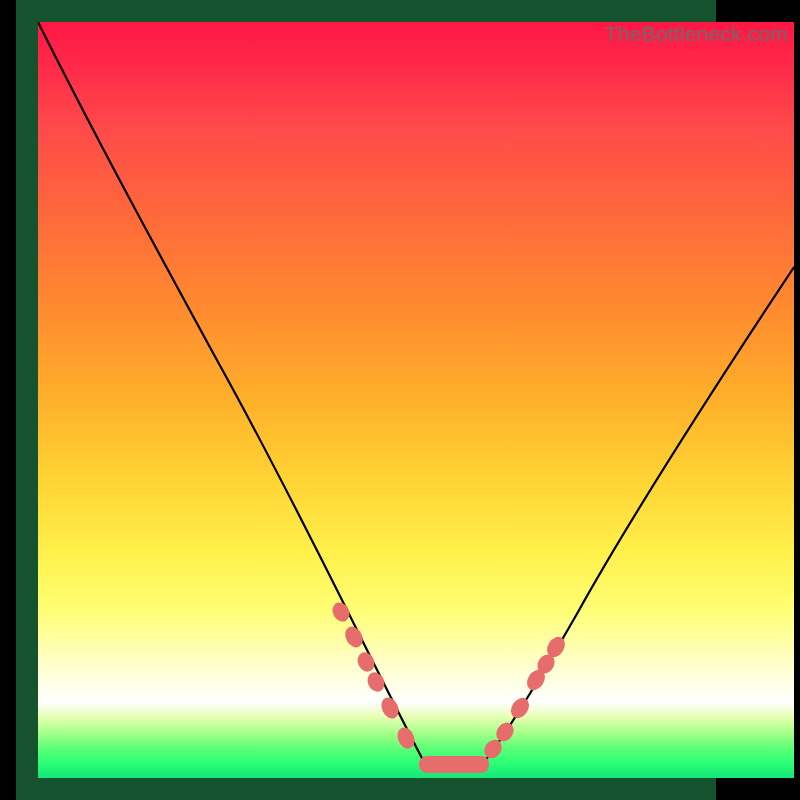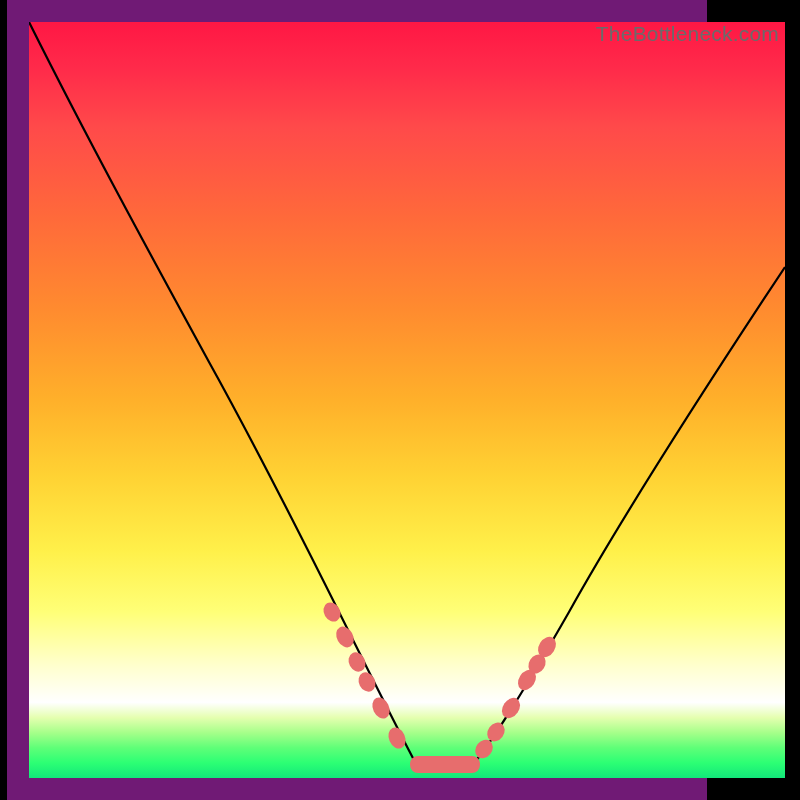--- a/index.html
+++ b/index.html
@@ -6,25 +6,25 @@
     margin: 0;
     padding: 0;
     width: 800px;
     height: 800px;
     overflow: hidden;
     background: #000;
     font-family: Arial, Helvetica, sans-serif;
   }
   .frame {
     position: absolute;
-    left: 7px;
+    left: 16px;
     top: 0;
     width: 700px;
     height: 800px;
-    background: #701a75;
+    background: #14532d;
   }
   .plot {
     position: absolute;
     left: 22px;
     top: 22px;
     width: 756px;
     height: 756px;
     
     background: linear-gradient(
       to bottom,

